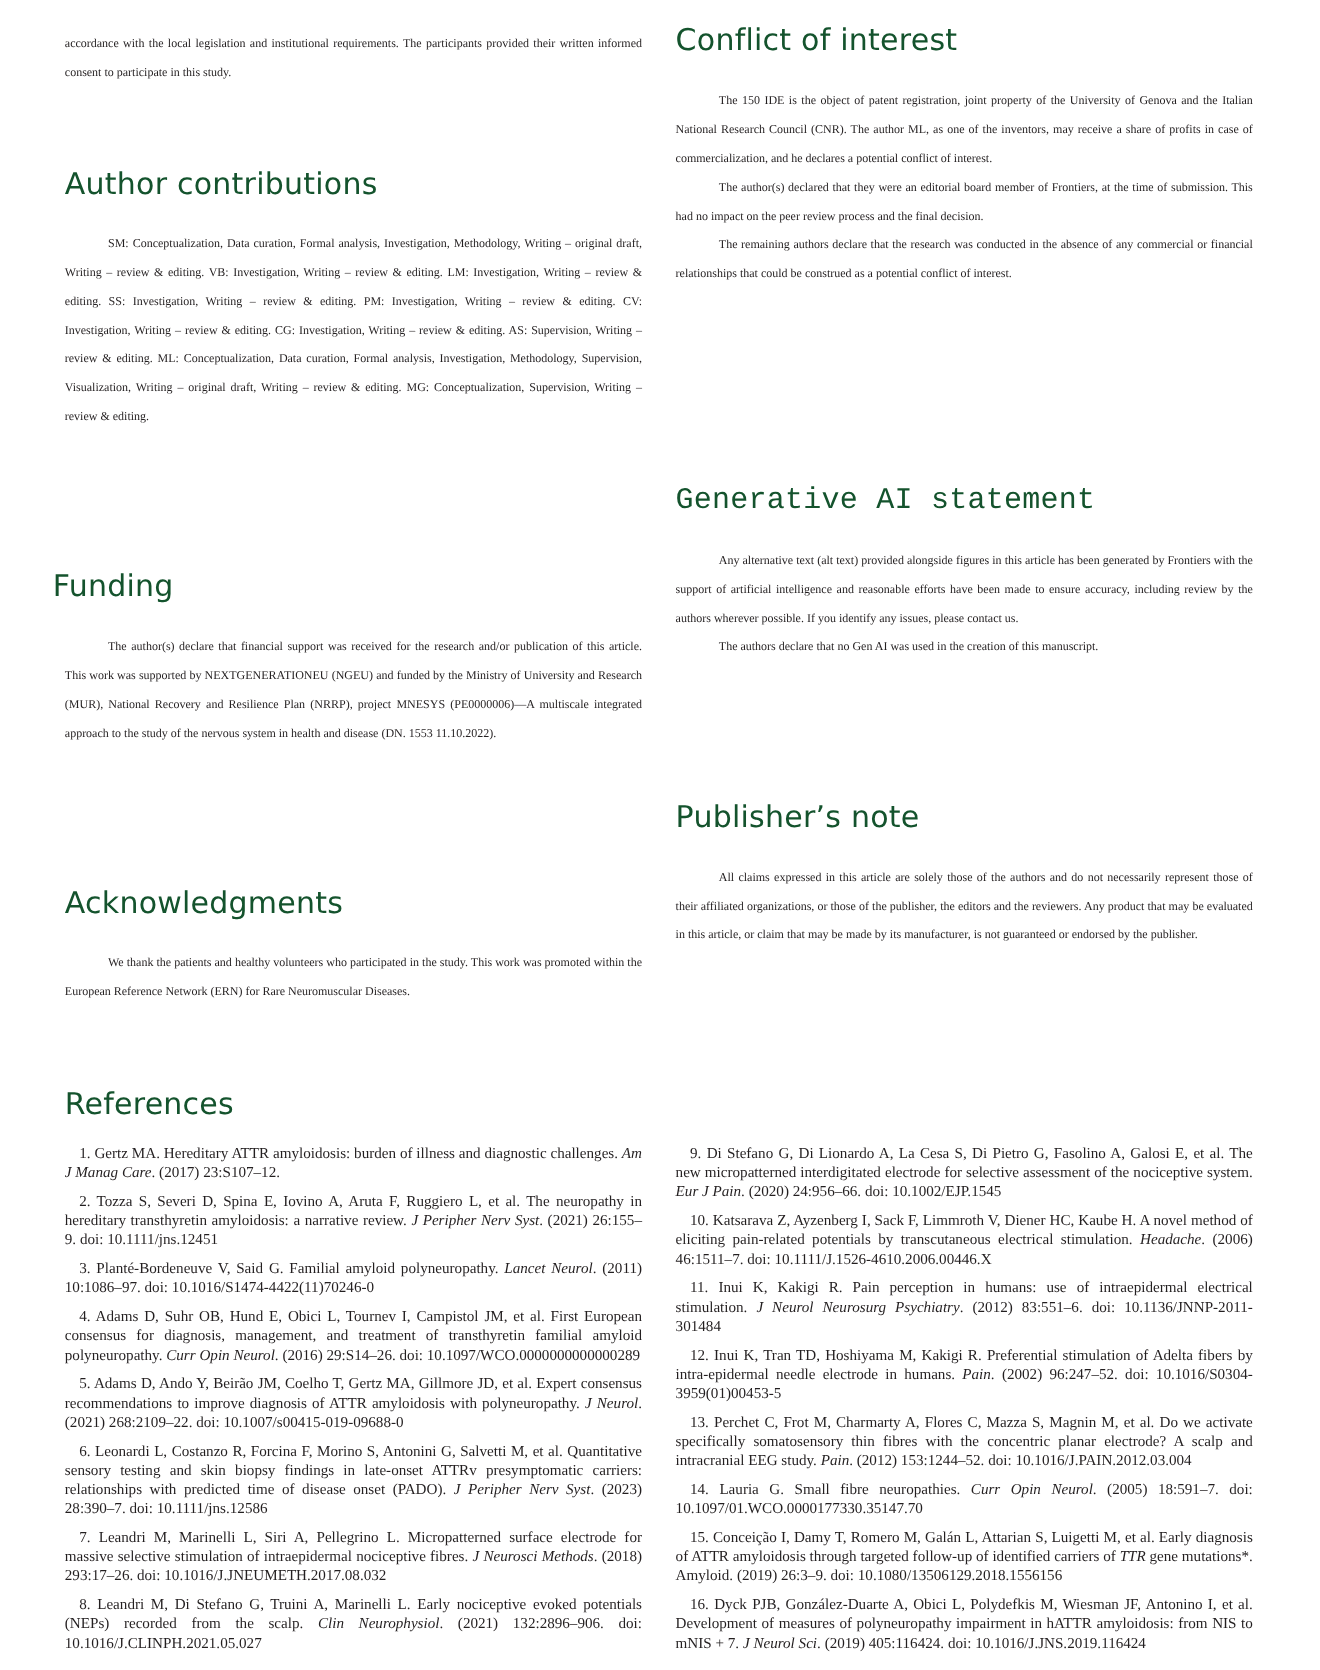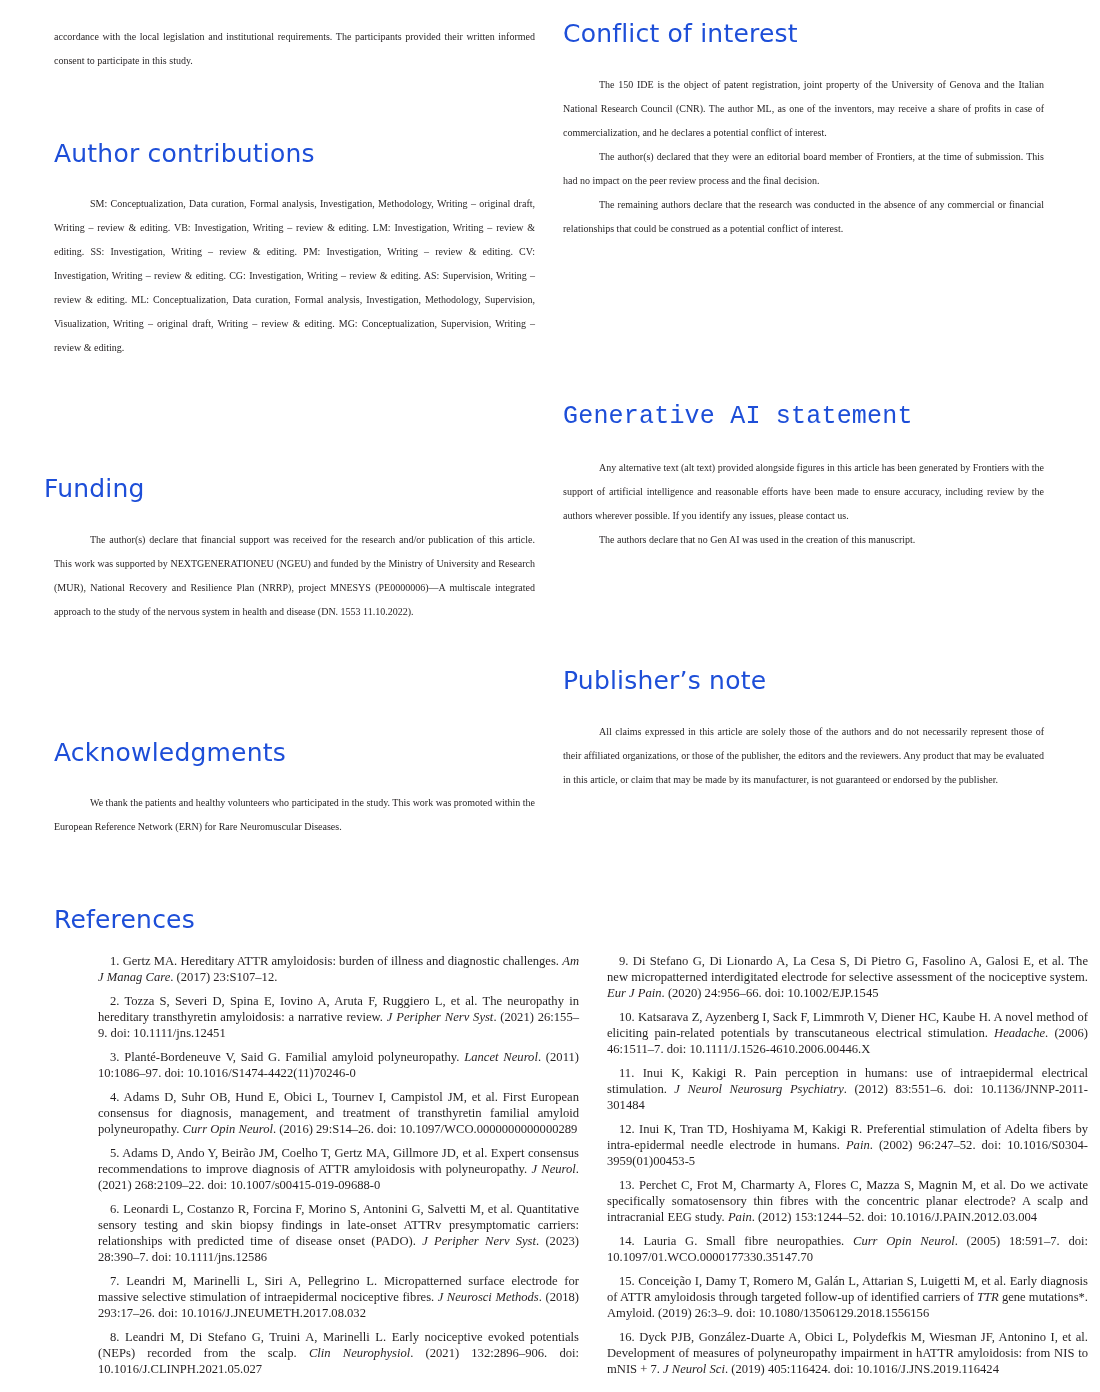--- a/index.html
+++ b/index.html
@@ -1,33 +1,33 @@
 <!DOCTYPE html>
 <html><head>
 <meta charset="utf-8">
 <style>
   html, body { margin: 0; padding: 0; background: #ffffff; }
   body {
     width: 1100px; height: 1392px; position: relative; overflow: hidden;
     font-family: "Liberation Serif", "DejaVu Serif", serif;
     color: #231f20;
   }
-  .col { position: absolute; width: 481px; margin-left: 44px; }
+  .col { position: absolute; width: 481px; }
   .col-left { left: 54px; }
   .col-right { left: 563px; }
   .body-text {
     font-size: 10px; line-height: 24px; text-align: justify; margin: 0;
   }
   .body-text p { margin: 0; text-indent: 36px; text-align: justify; }
   .body-text p.noindent { text-indent: 0; }
   h2.section {
     position: absolute; margin: 0;
     font-family: "DejaVu Sans", "Liberation Sans", sans-serif;
     font-weight: normal; font-size: 25px; line-height: 30px;
-    color: #1d4ed8; letter-spacing: 0.2px;
+    color: #14532d; letter-spacing: 0.2px;
   }
   .refs { font-size: 12.6px; line-height: 16px; }
   .ref { margin: 0 0 8px 0; text-indent: 12px; text-align: justify; }
   .ref i { font-style: italic; }
 </style>
 </head>
 <body>
 
 <div class="col col-left body-text" style="top:25px;">
   <p class="noindent">accordance with the local legislation and institutional requirements. The participants provided their written informed consent to participate in this study.</p>

